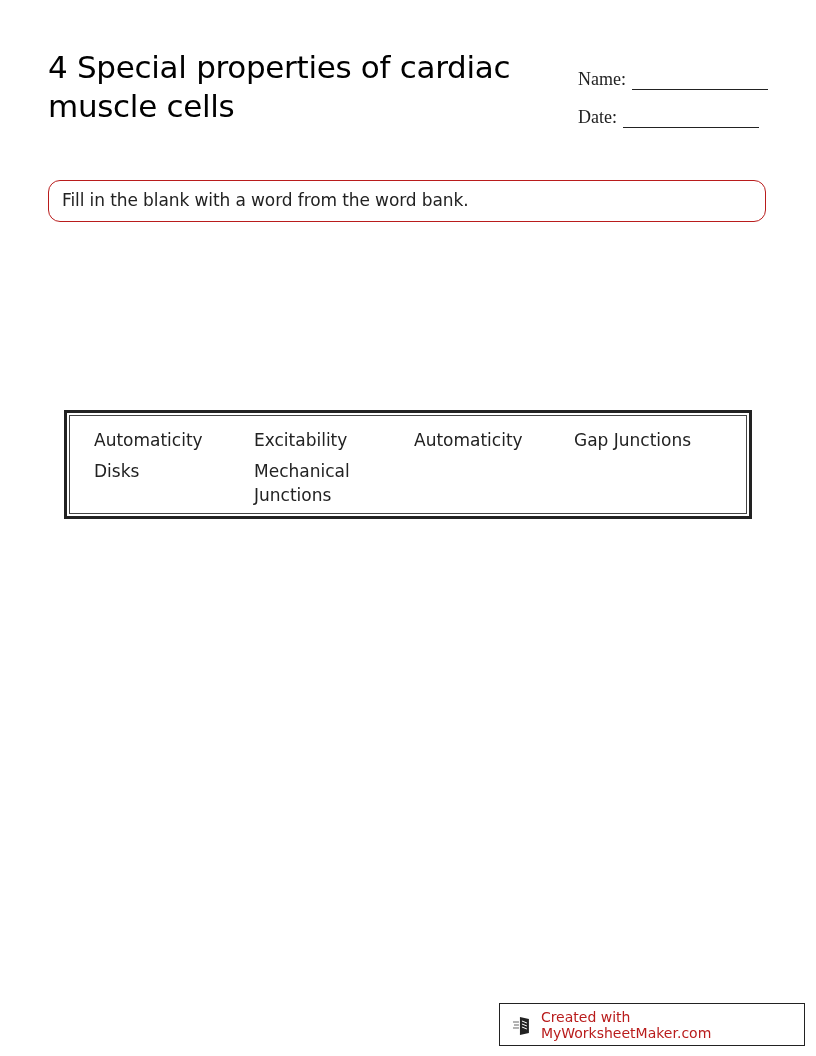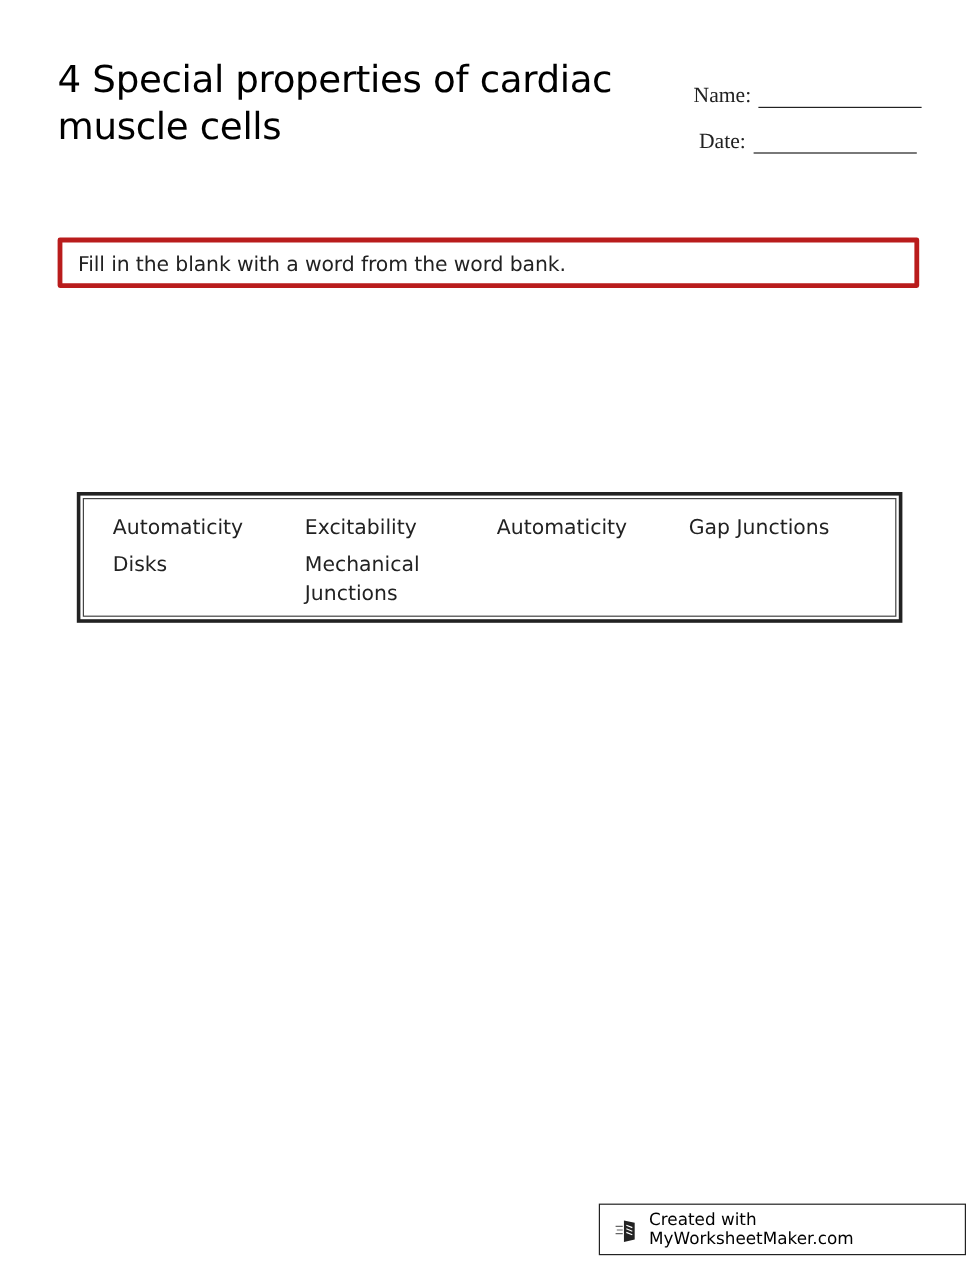--- a/index.html
+++ b/index.html
@@ -3,45 +3,45 @@
   <meta charset="utf-8">
   <style>
     html, body { margin: 0; padding: 0; background: #ffffff; }
     body { width: 816px; height: 1056px; position: relative; overflow: hidden; color: #222; }
     .title {
       position: absolute; left: 48px; top: 48px; width: 470px;
       font-family: "DejaVu Sans", sans-serif; font-size: 31px; line-height: 39px;
       color: #000000; letter-spacing: -0.3px; margin: 0; font-weight: normal;
     }
     .meta { position: absolute; right: 48px; top: 52px; font-family: "Liberation Serif", serif; font-size: 18px; color: #222; }
-    .meta-row { display: flex; align-items: flex-end; justify-content: center; height: 38px; }
+    .meta-row { display: flex; align-items: flex-end; justify-content: flex-start; height: 38px; }
     .meta-label { margin-right: 6px; }
     .meta-line { width: 136px; border-bottom: 1.3px solid #222; height: 24px; }
     .instructions {
-      position: absolute; left: 48px; top: 198px; width: 718px; height: 42px;
-      border: 4px solid #b91c1c; border-radius: 2px; box-sizing: border-box;
+      position: absolute; left: 48px; top: 180px; width: 718px; height: 42px;
+      border: 1px solid #b91c1c; border-radius: 12px; box-sizing: border-box;
       font-family: "DejaVu Sans", sans-serif; font-size: 17px; color: #222;
       padding: 9px 13px; letter-spacing: -0.1px;
     }
     .wordbank {
       position: absolute; left: 64px; top: 410px; width: 688px; height: 109px;
       border: 3px solid #222; box-sizing: border-box; padding: 2px;
     }
     .wordbank-inner {
       border: 1px solid #444; width: 100%; height: 100%; box-sizing: border-box;
       display: grid; grid-template-columns: 160px 160px 160px 160px; grid-auto-rows: auto;
       padding: 12px 0 0 24px; 
       font-family: "DejaVu Sans", sans-serif; font-size: 17px; line-height: 24px; color: #222;
     }
     .word { padding-right: 10px; }
     .footer {
       position: absolute; left: 499px; top: 1003px; width: 306px; height: 43px;
       border: 1px solid #222; box-sizing: border-box;
       display: flex; align-items: center; padding-left: 12px;
-      font-family: "DejaVu Sans", sans-serif; font-size: 14px; color: #000000;
+      font-family: "DejaVu Sans", sans-serif; font-size: 14px; color: #b91c1c;
     }
     .logo { width: 22px; height: 22px; margin-right: 7px; }
   </style>
 </head>
 <body>
 
 <h1 class="title">4 Special properties of cardiac muscle cells</h1>
 
 <div class="meta">
   <div class="meta-row">

